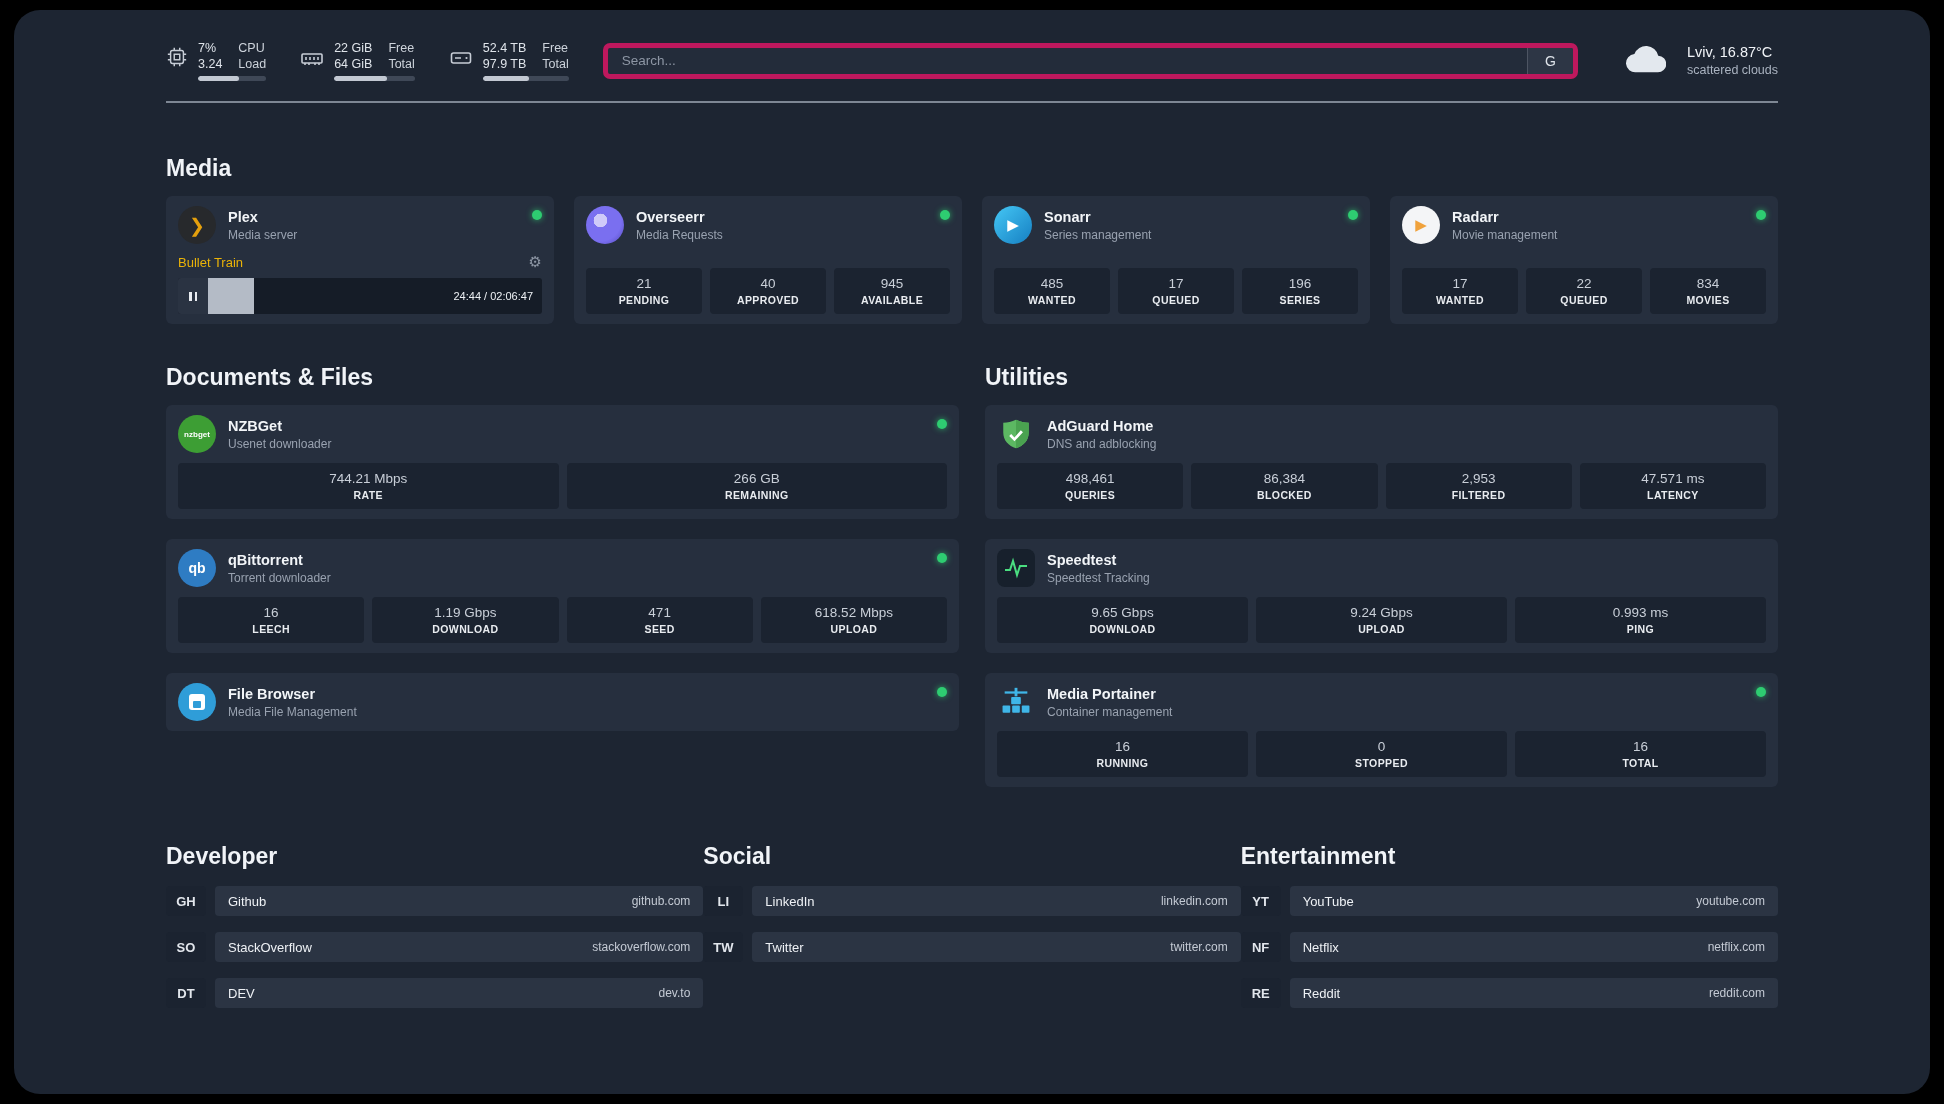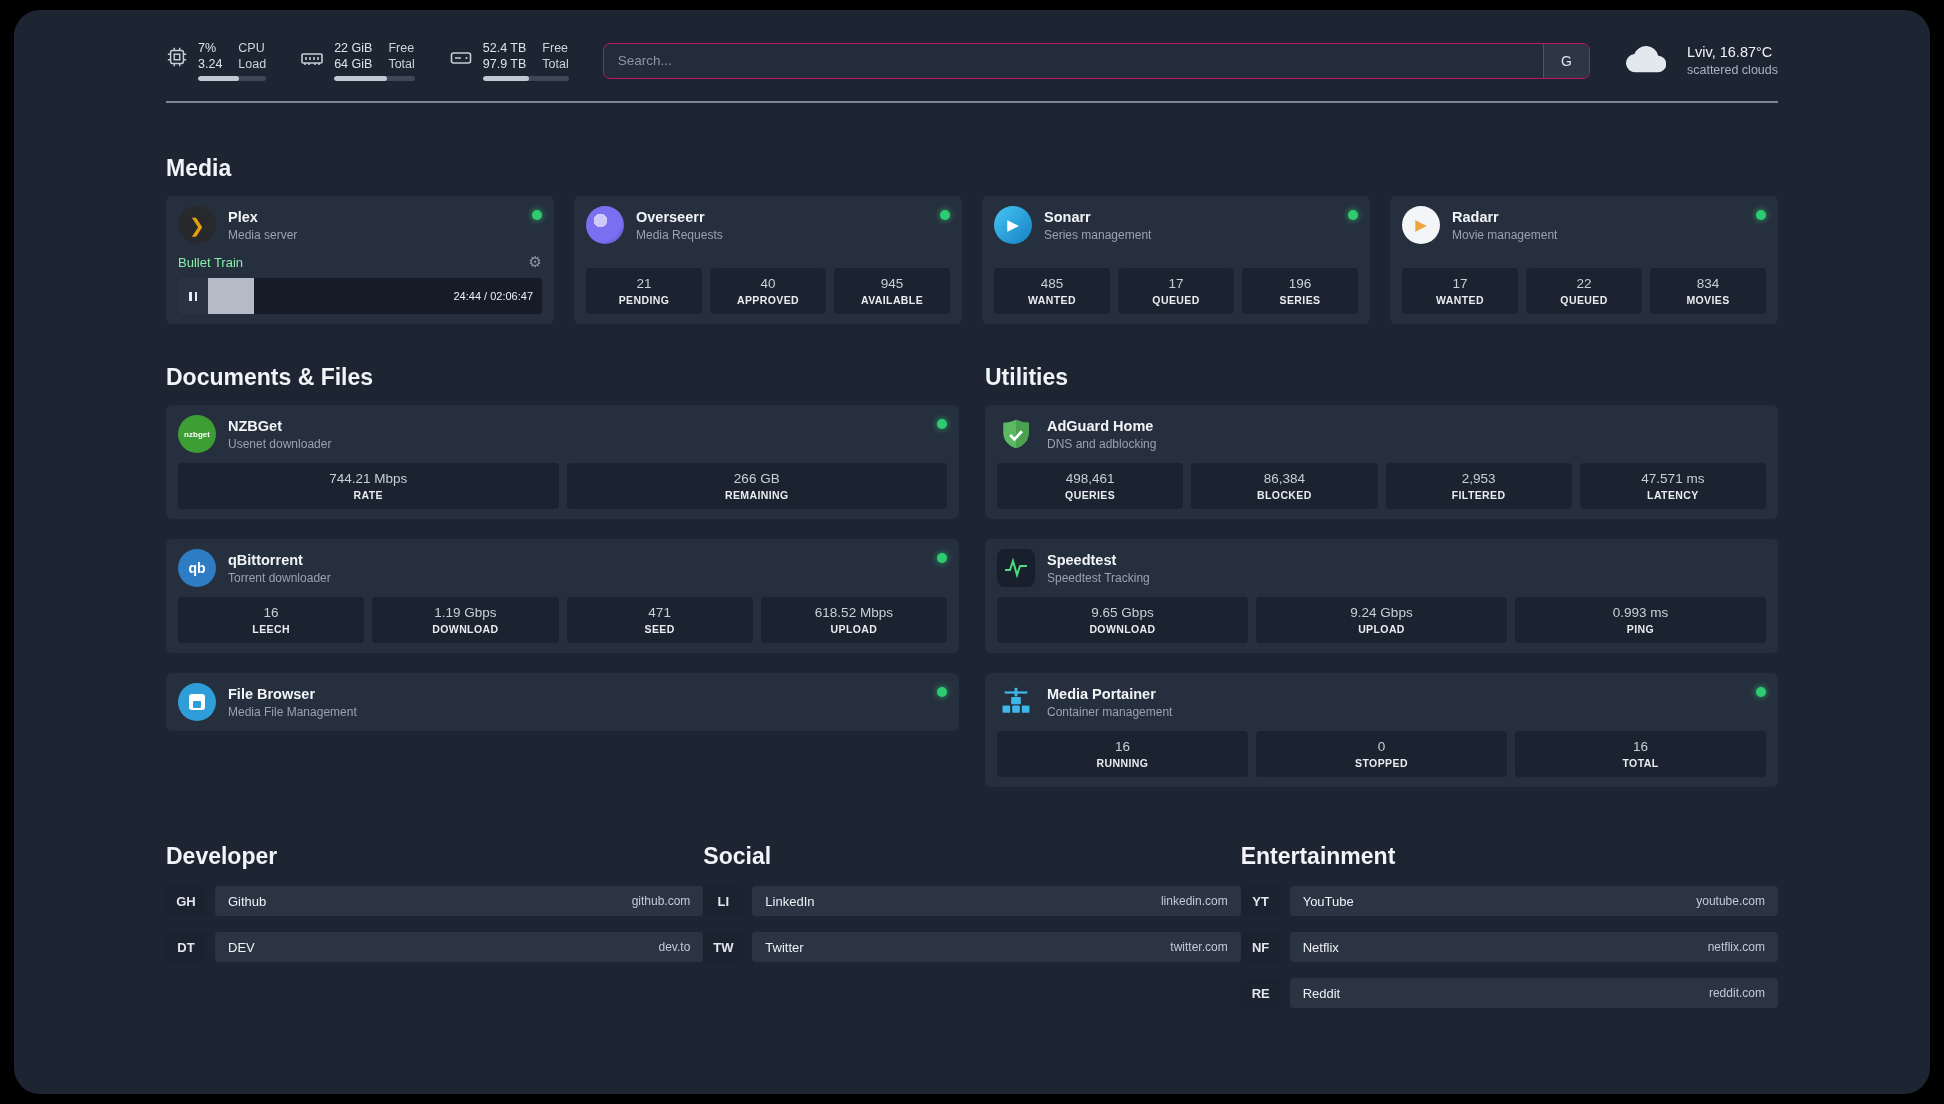--- a/index.html
+++ b/index.html
@@ -19,22 +19,22 @@
   .topbar { display:flex; align-items:center; }
   .res { display:flex; align-items:flex-start; gap:10px; margin-right:34px; }
   .res-icon { display:flex; align-items:center; padding-top:6px; }
   .res-row { display:flex; gap:16px; }
   .res-col { display:flex; flex-direction:column; font-size:12.5px; line-height:16px; color:#dfe4ea; }
   .res-col.labs { color:#cdd3db; }
   .res-bar { margin-top:4px; height:5px; border-radius:3px; background:#3f4857; overflow:hidden; }
   .res-bar-fill { height:100%; background:#c2c8d2; border-radius:3px; }
 
   .searchbar {
-    flex:1; display:flex; align-items:center; height:36px; margin-right:36px;
-    background:#232c3a; border:1px solid #be185d; border-radius:7px; overflow:hidden;
+    flex:1; display:flex; align-items:center; height:36px; margin-right:48px;
+    background:#232c3a; border:5px solid #be185d; border-radius:7px; overflow:hidden;
   }
   .search-input {
     flex:1; height:100%; background:transparent; border:none; outline:none;
     color:#e6eaef; font-size:13.5px; padding:0 14px;
     font-family:"Liberation Sans","DejaVu Sans",sans-serif;
   }
   .search-input::placeholder { color:#8d96a4; }
   .search-btn {
     width:46px; height:100%; display:flex; align-items:center; justify-content:center;
     background:#2d3645; border-left:1px solid #4d5563; color:#dfe4ea; font-size:14px; cursor:pointer;
@@ -71,21 +71,21 @@
   .icon-adguard, .icon-speedtest, .icon-portainer { border-radius:8px; background:transparent; }
   .icon-speedtest { background:#17202c; }
 
   .stats { display:flex; gap:8px; margin-top:auto; padding-top:10px; }
   .stat { flex:1; background:#1b2330; border-radius:4px; padding:7px 4px 6px; text-align:center; }
   .stat-value { font-size:13.5px; color:#c9cfd8; line-height:18px; }
   .stat-label { font-size:10.5px; font-weight:700; letter-spacing:.4px; color:#e9ecf0; line-height:15px; }
 
   
   .player-title-row { display:flex; align-items:center; margin-top:9px; }
-  .player-title { font-size:13px; color:#86efac; }
+  .player-title { font-size:13px; color:#eab308; }
   .gear { margin-left:auto; color:#8d96a4; font-size:15px; cursor:pointer; }
   .player-bar { display:flex; align-items:center; margin-top:7px; height:36px; background:#151c27; border-radius:3px; overflow:hidden; }
   .pause { width:30px; height:100%; background:#2a3342; display:flex; align-items:center; justify-content:center; gap:3px; cursor:pointer; flex:0 0 auto; }
   .pause i { display:block; width:2.5px; height:9px; background:#e8ebf0; }
   .track { flex:1; height:100%; position:relative; }
   .fill { height:100%; background:#b4bbc6; }
   .ptime { font-size:11px; color:#eef1f5; padding:0 9px; white-space:nowrap; }
 
   
   .two-col { display:grid; grid-template-columns:1fr 1fr; gap:26px; margin-top:40px; }
@@ -488,20 +488,27 @@
         <h2 class="section-title bm-title">Developer</h2>
         <div class="bm-list">
           <div class="bm-row">
             <span class="bm-abbr">GH</span>
             <span class="bm-pill">
               <span class="bm-name">Github</span>
               <span class="bm-url">github.com</span>
             </span>
           </div>
           <div class="bm-row">
+            <span class="bm-abbr">SO</span>
+            <span class="bm-pill">
+              <span class="bm-name">StackOverflow</span>
+              <span class="bm-url">stackoverflow.com</span>
+            </span>
+          </div>
+          <div class="bm-row">
             <span class="bm-abbr">DT</span>
             <span class="bm-pill">
               <span class="bm-name">DEV</span>
               <span class="bm-url">dev.to</span>
             </span>
           </div>
         </div>
       </div>
 
       <div class="bm-col">

